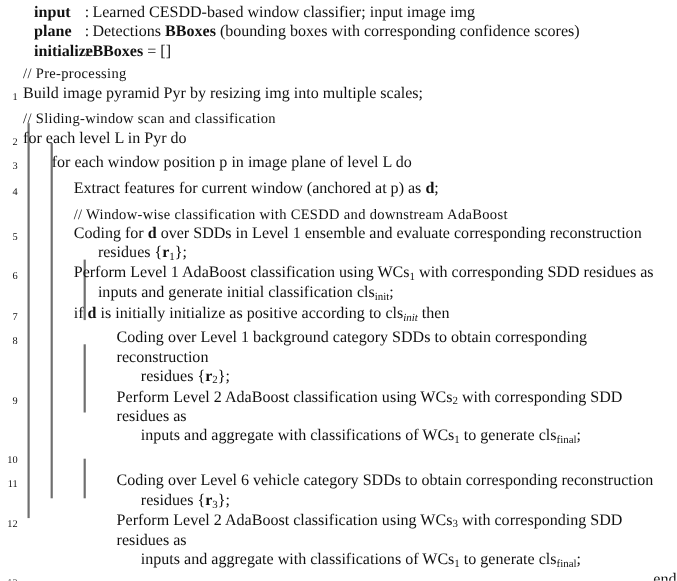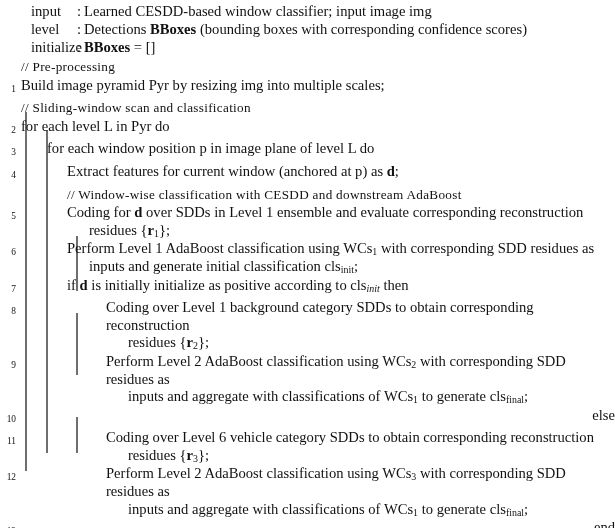--- a/index.html
+++ b/index.html
@@ -28,21 +28,21 @@
   .hdr-row {
     position: relative;
     display: flex;
     align-items: baseline;
     height: 18px;
     font-size: 14.6px;
   }
   .hdr-key {
     width: 46px;
     margin-left: 31px;
-    font-weight: normal;
+    font-weight: bold;
     white-space: nowrap;
   }
   .hdr-colon {
     width: 7px;
     text-align: left;
   }
   .hdr-val {
     white-space: nowrap;
   }
 
@@ -127,21 +127,21 @@
   <div class="rule" id="rule-lvl3b"></div>
   <div class="rule" id="rule-lvl3c"></div>
 
   <div class="hdr-row">
     <span class="hdr-key">input</span>
     <span class="hdr-colon">:</span>
     <span class="hdr-val">Learned CESDD-based window classifier; input image <span class="it">img</span></span>
   </div>
 
   <div class="hdr-row">
-    <span class="hdr-key">level</span>
+    <span class="hdr-key">plane</span>
     <span class="hdr-colon">:</span>
     <span class="hdr-val">Detections <span class="bf">BBoxes</span> (bounding boxes with corresponding confidence scores)</span>
   </div>
 
   <div class="hdr-row">
     <span class="hdr-key">initialize</span>
     <span class="hdr-colon">:</span>
     <span class="hdr-val"><span class="bf">BBoxes</span> = []</span>
   </div>
 
@@ -228,23 +228,20 @@
   <div class="line">
     <span class="lineno">9</span>
     <span class="body">
       <span class="txt ind3">Perform Level 2 AdaBoost classification using <span class="it">WCs</span><sub class="up">2</sub> with corresponding SDD residues as</span>
       <span class="cont ind3">inputs and aggregate with classifications of <span class="it">WCs</span><sub class="up">1</sub> to generate <span class="it">cls</span><sub class="up">final</sub>;</span>
     </span>
   </div>
 
   <div class="line">
     <span class="lineno">10</span>
-    <span class="body">
-      <span class="txt ind2 kw">else</span>
-    </span>
   </div>
 
   <div class="line">
     <span class="lineno">11</span>
     <span class="body">
       <span class="txt ind3">Coding over Level 6 vehicle category SDDs to obtain corresponding reconstruction</span>
       <span class="cont ind3">residues {<span class="bf">r</span><sub class="up">3</sub>};</span>
     </span>
   </div>
 

